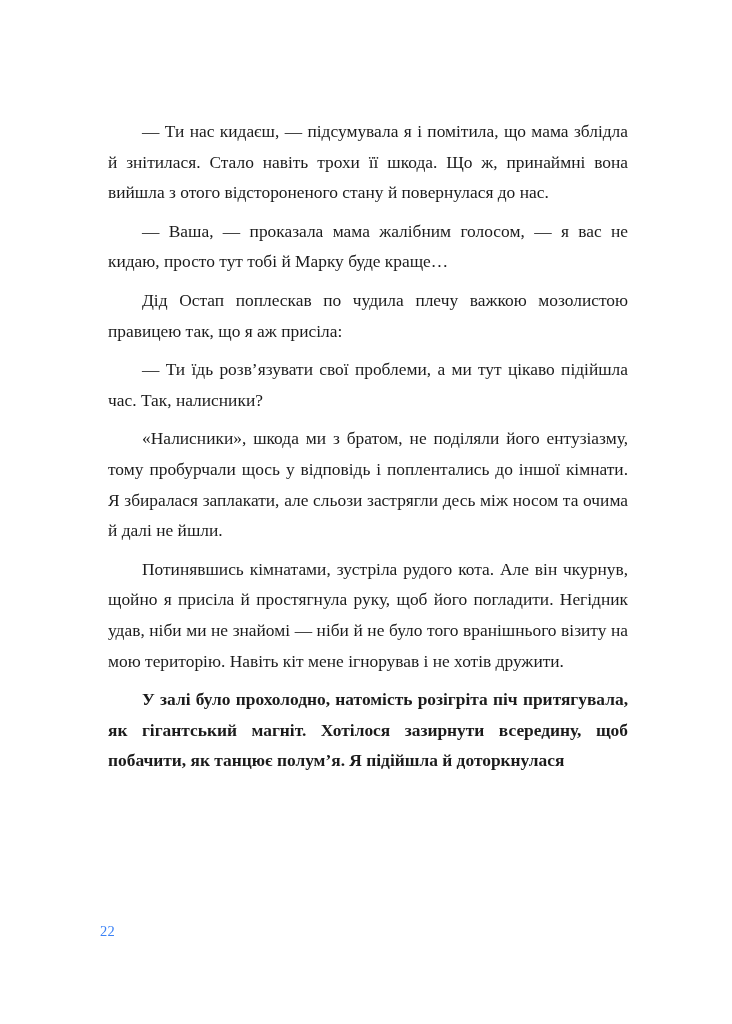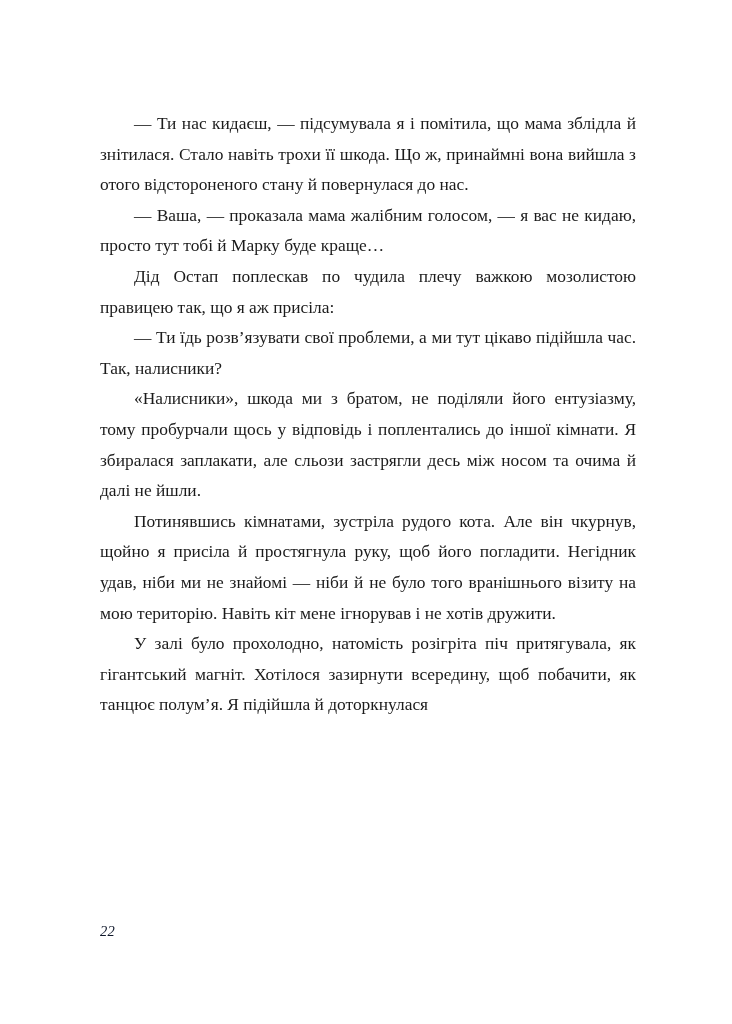--- a/index.html
+++ b/index.html
@@ -22,40 +22,40 @@
     width: 732px;
     height: 1024px;
   }
   .text-column {
     position: absolute;
     left: 100px;
     top: 108px;
     width: 536px;
   }
   p.para {
-    margin: 0;
+    margin: 8px;
     font-size: 17.4px;
     line-height: 30.6px;
     text-align: justify;
     text-indent: 34px;
     hyphens: manual;
     -webkit-hyphens: manual;
   }
   p.para.last-line-natural {
     text-align-last: left;
+    font-weight: bold;
   }
   .folio {
     position: absolute;
     left: 100px;
     top: 922px;
     font-size: 14.5px;
     line-height: 18px;
-    color: #0f172a;
+    color: #3b82f6;
     letter-spacing: 0.3px;
-    font-style: italic;
   }
 </style>
 </head>
 <body>
 
 <div class="page">
 
   <div class="text-column">
     <p class="para">— Ти нас кидаєш, — підсумувала я і помітила, що мама зблідла й знітилася. Стало навіть трохи її шкода. Що ж, принаймні вона вийшла з отого відстороненого стану й повернулася до нас.</p>
     <p class="para">— Ваша, — проказала мама жалібним голосом, — я вас не кидаю, просто тут тобі й Марку буде краще…</p>

